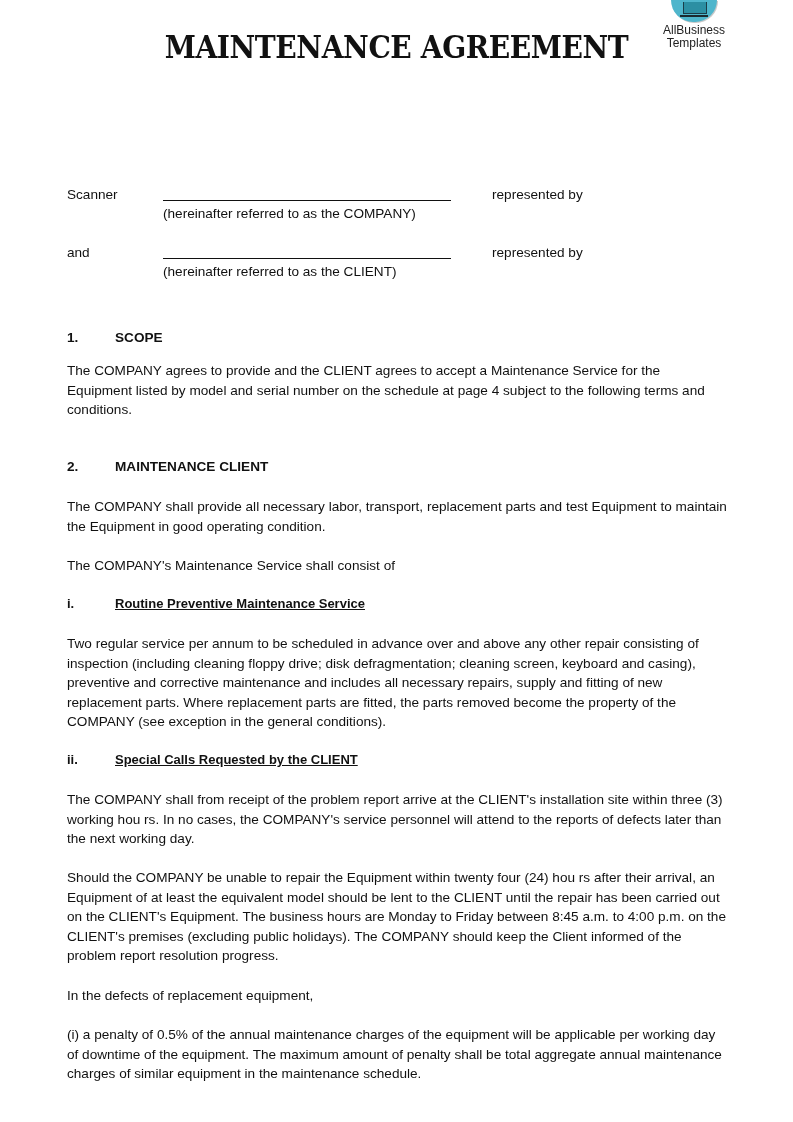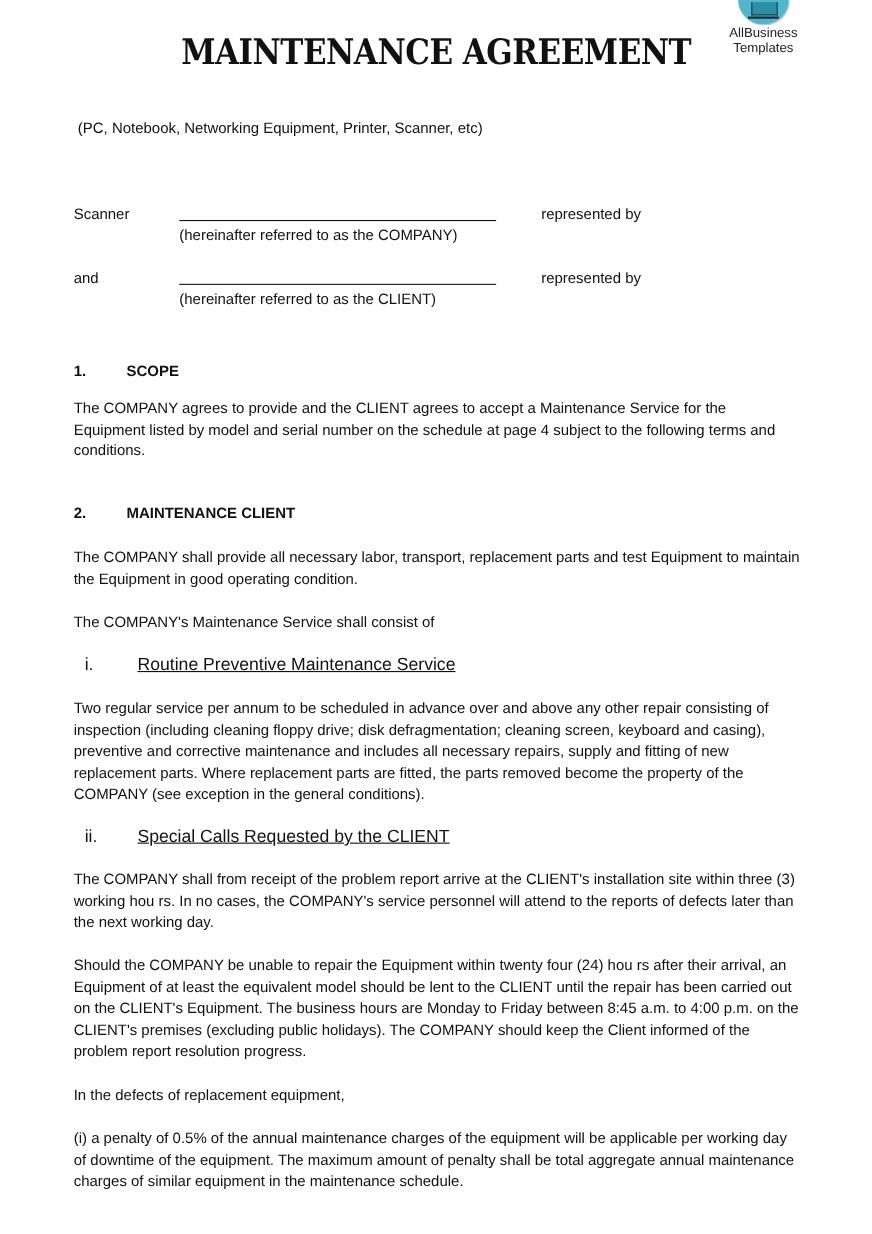--- a/index.html
+++ b/index.html
@@ -17,41 +17,40 @@
              font-family: "DejaVu Serif", "Liberation Serif", serif; font-weight: bold;
              font-size: 32px; letter-spacing: -0.5px; transform: scaleX(0.88); }
     .p { position: absolute; left: 67px; font-size: 13.6px; line-height: 19.6px; width: 660px; }
     .row { position: absolute; left: 67px; font-size: 13.6px; line-height: 19.6px; }
     .row .lbl { position: absolute; left: 0; top: 0; }
     .row .blank { position: absolute; left: 96px; top: 0; width: 288px; height: 15px; border-bottom: 1px solid #111; }
     .row .rep { position: absolute; left: 384px; top: 0; white-space: nowrap; margin-left: 41px; }
     .row .sub { position: absolute; left: 96px; top: 19px; white-space: nowrap; }
     .h { position: absolute; left: 67px; font-weight: bold; font-size: 13.6px; }
     .h .num { display: inline-block; width: 48px; }
-    .u { position: absolute; left: 77px; font-size: 16px; text-decoration: underline; white-space: nowrap; }
+    .u { position: absolute; left: 67px; font-size: 13px; text-decoration: underline; white-space: nowrap; font-weight: bold; }
     .u .num { display: inline-block; width: 48px; }
   </style>
 </head>
 <body>
 
 <div class="logo">
   <div class="logo-circle">
     <div class="logo-laptop"></div>
     <div class="logo-base"></div>
   </div>
   <div class="logo-text">
     <div>AllBusiness</div>
     <div>Templates</div>
   </div>
 </div>
 
 <div class="title">MAINTENANCE AGREEMENT</div>
 
 <div class="p" style="top:107px;">
-  <div style="white-space:pre;"> (PC, Notebook, Networking Equipment, Printer, Scanner, etc)</div>
 </div>
 
 <div class="row" style="top:185px;">
   <span class="lbl">Scanner</span>
   <span class="blank"></span>
   <span class="rep">represented by</span>
   <span class="sub">(hereinafter referred to as the COMPANY)</span>
 </div>
 
 <div class="row" style="top:243px;">

